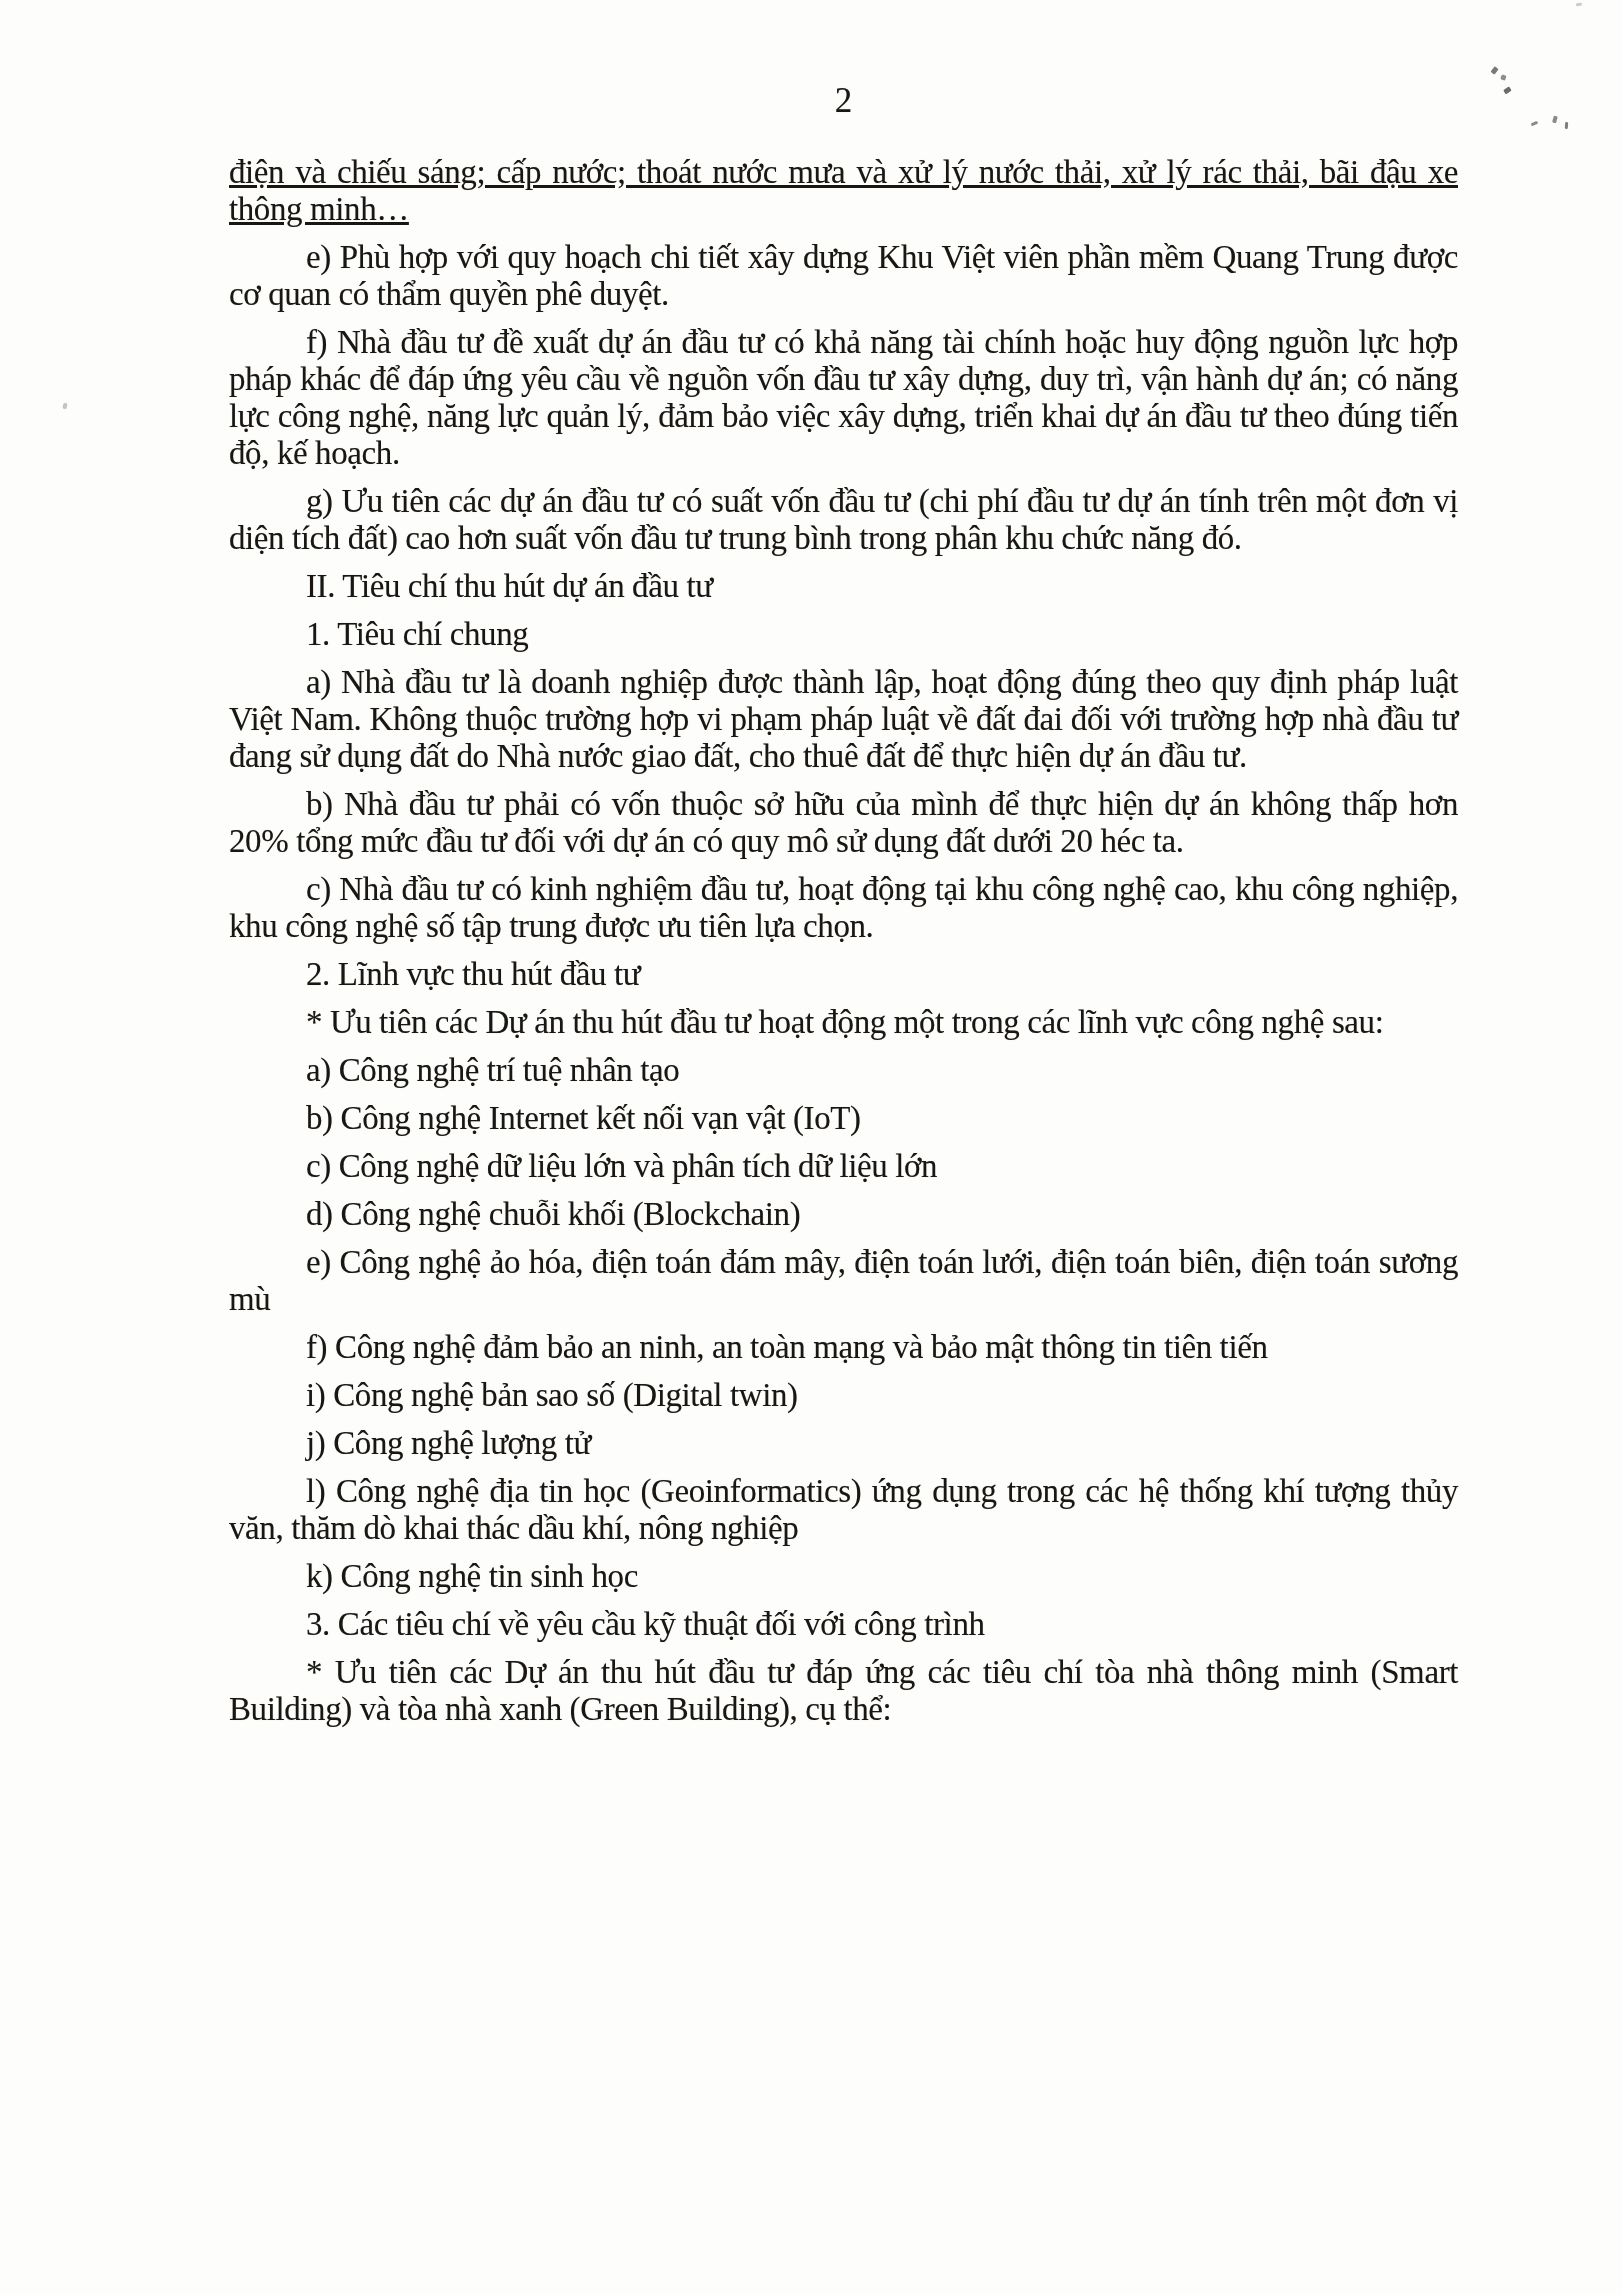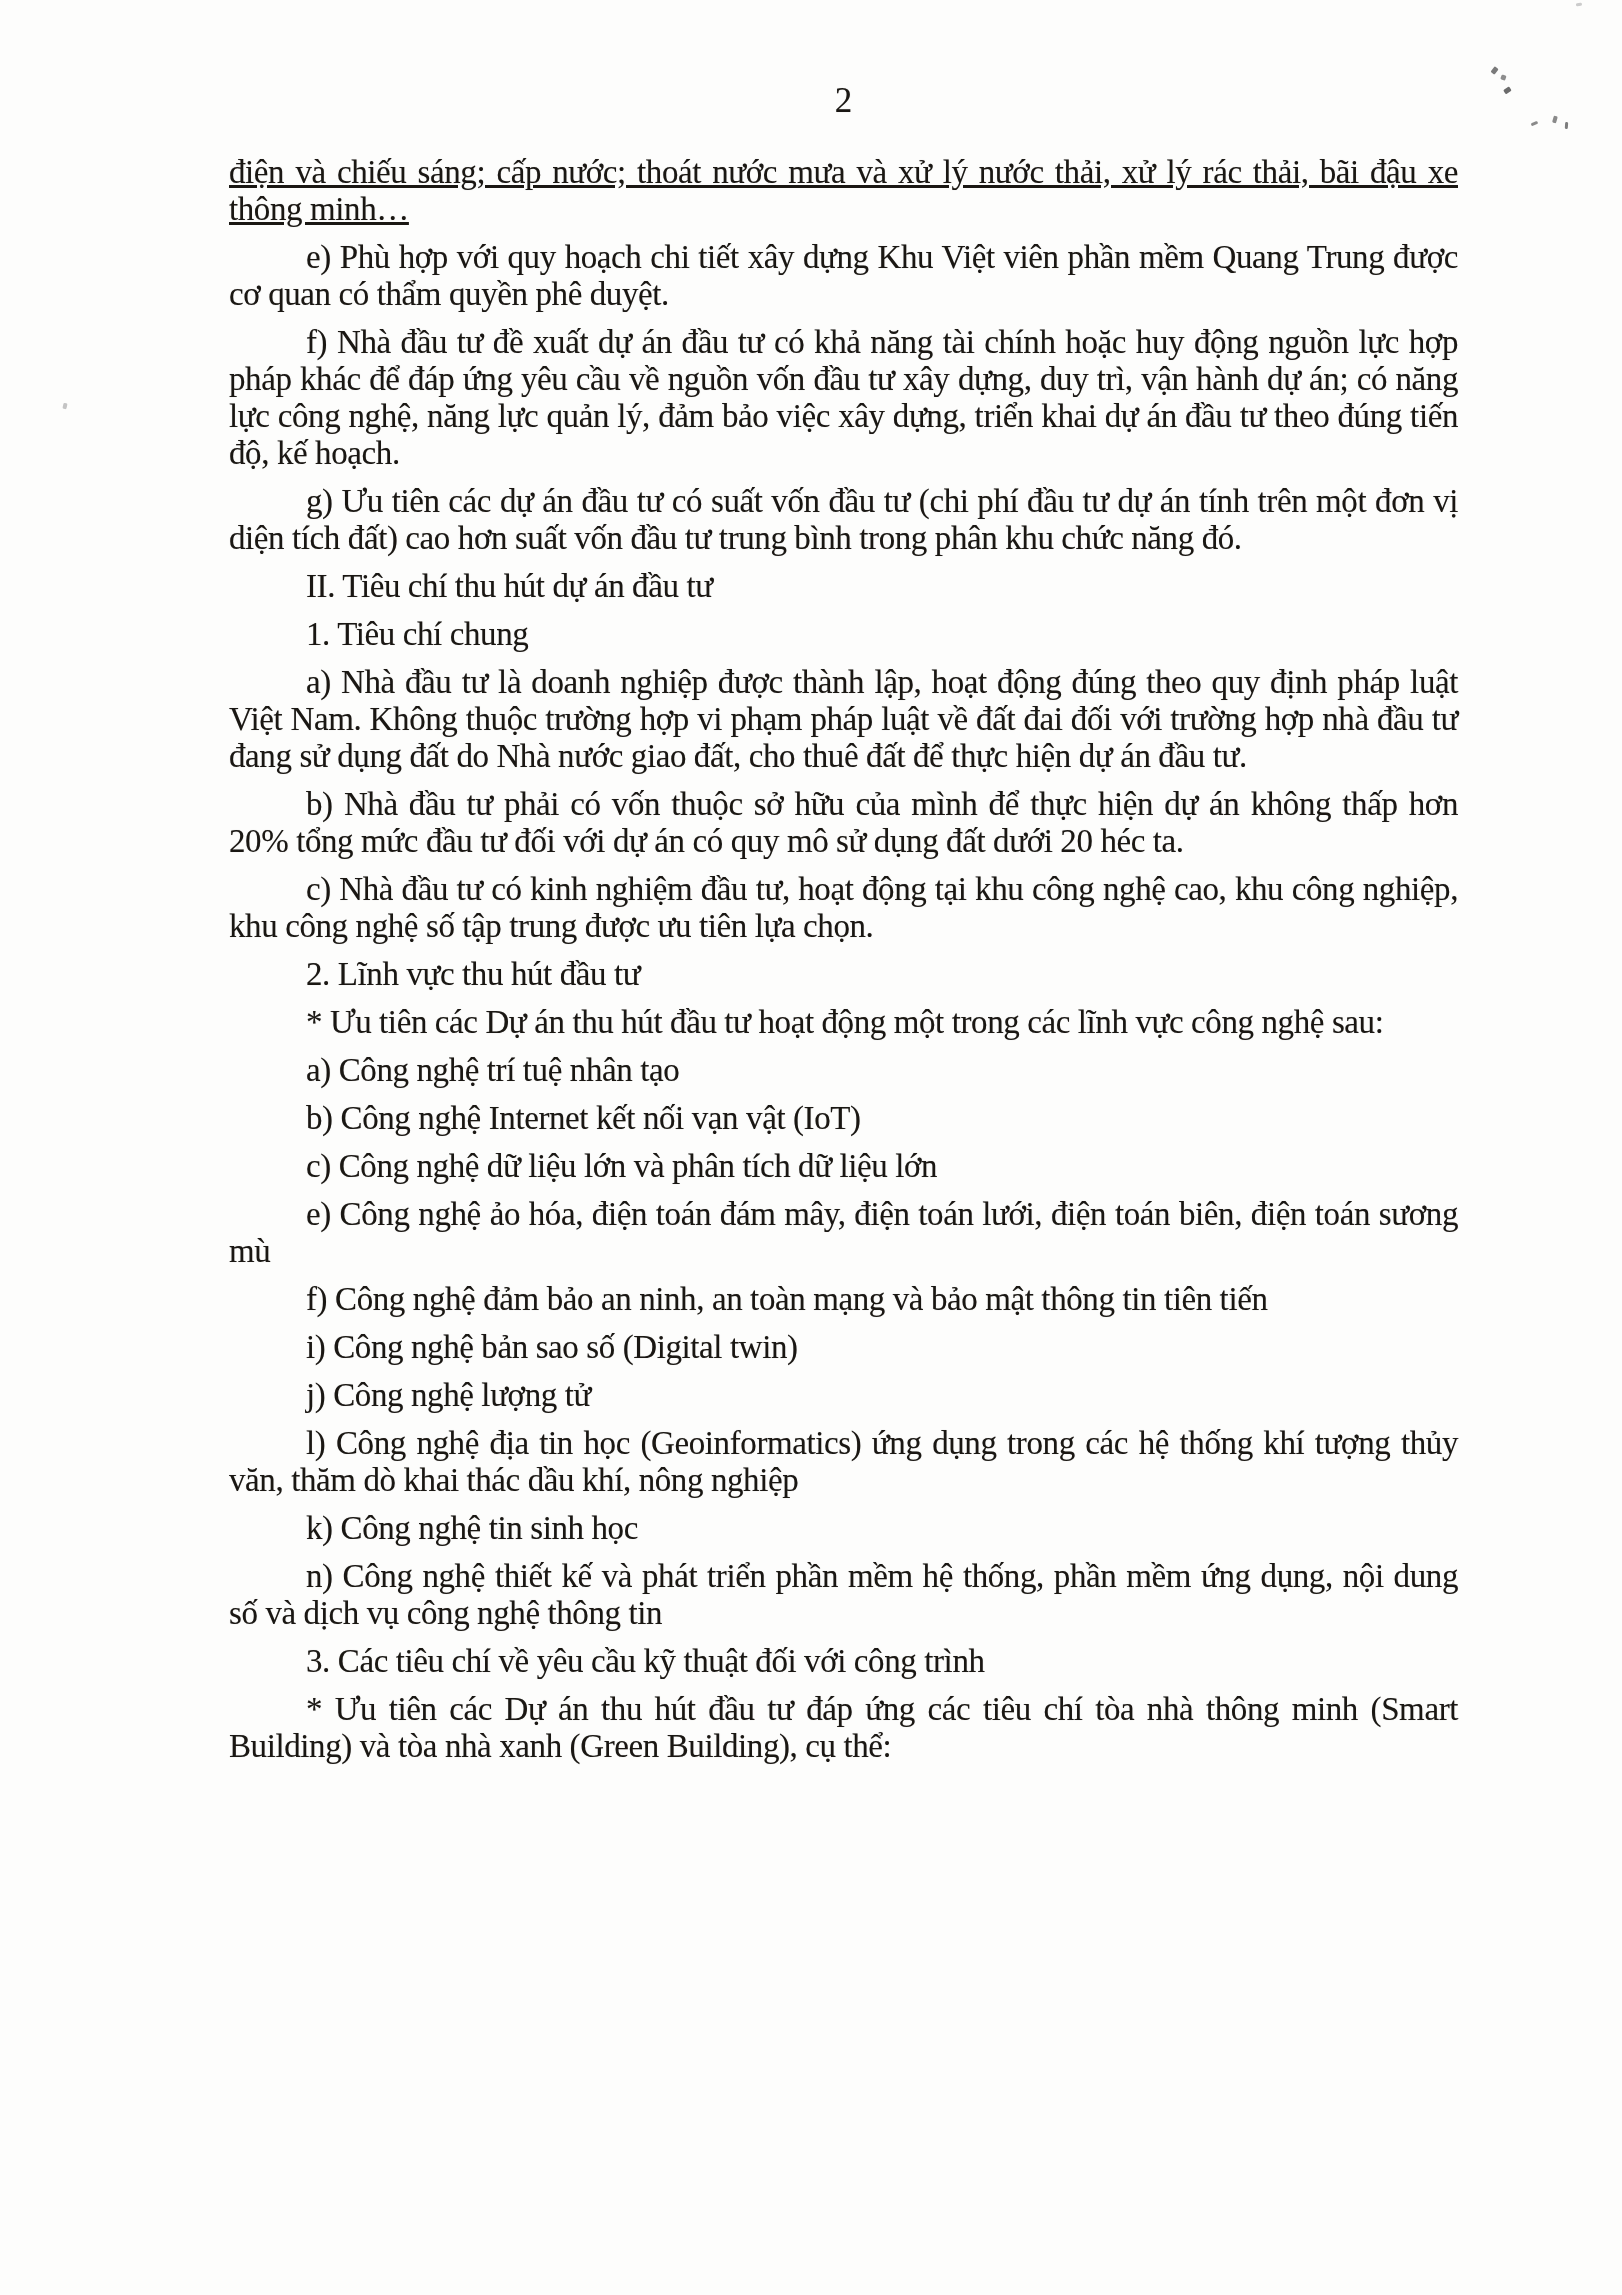--- a/index.html
+++ b/index.html
@@ -79,27 +79,27 @@
     <p class="bold">II. Tiêu chí thu hút dự án đầu tư</p>
     <p class="bold">1. Tiêu chí chung</p>
     <p>a) Nhà đầu tư là doanh nghiệp được thành lập, hoạt động đúng theo quy định pháp luật Việt Nam. Không thuộc trường hợp vi phạm pháp luật về đất đai đối với trường hợp nhà đầu tư đang sử dụng đất do Nhà nước giao đất, cho thuê đất để thực hiện dự án đầu tư.</p>
     <p>b) Nhà đầu tư phải có vốn thuộc sở hữu của mình để thực hiện dự án không thấp hơn 20% tổng mức đầu tư đối với dự án có quy mô sử dụng đất dưới 20 héc ta.</p>
     <p>c) Nhà đầu tư có kinh nghiệm đầu tư, hoạt động tại khu công nghệ cao, khu công nghiệp, khu công nghệ số tập trung được ưu tiên lựa chọn.</p>
     <p class="bold">2. Lĩnh vực thu hút đầu tư</p>
     <p class="bold">* Ưu tiên các Dự án thu hút đầu tư hoạt động một trong các lĩnh vực công nghệ sau:</p>
     <p>a) Công nghệ trí tuệ nhân tạo</p>
     <p>b) Công nghệ Internet kết nối vạn vật (IoT)</p>
     <p>c) Công nghệ dữ liệu lớn và phân tích dữ liệu lớn</p>
+    <p>d) Công nghệ chuỗi khối (Blockchain)</p>
     <p>e) Công nghệ ảo hóa, điện toán đám mây, điện toán lưới, điện toán biên, điện toán sương mù</p>
     <p>f) Công nghệ đảm bảo an ninh, an toàn mạng và bảo mật thông tin tiên tiến</p>
     <p>i) Công nghệ bản sao số (Digital twin)</p>
     <p>j) Công nghệ lượng tử</p>
     <p>l) Công nghệ địa tin học (Geoinformatics) ứng dụng trong các hệ thống khí tượng thủy văn, thăm dò khai thác dầu khí, nông nghiệp</p>
     <p>k) Công nghệ tin sinh học</p>
-    <p>n) Công nghệ thiết kế và phát triển phần mềm hệ thống, phần mềm ứng dụng, nội dung số và dịch vụ công nghệ thông tin</p>
     <p class="bold">3. Các tiêu chí về yêu cầu kỹ thuật đối với công trình</p>
     <p class="bold">* Ưu tiên các Dự án thu hút đầu tư đáp ứng các tiêu chí tòa nhà thông minh (Smart Building) và tòa nhà xanh (Green Building), cụ thể:</p>
   </div>
 
   <div class="speckle s1"></div>
   <div class="speckle s2"></div>
   <div class="speckle s3"></div>
   <div class="speckle s4"></div>
   <div class="speckle s5"></div>
   <div class="speckle s6"></div>

